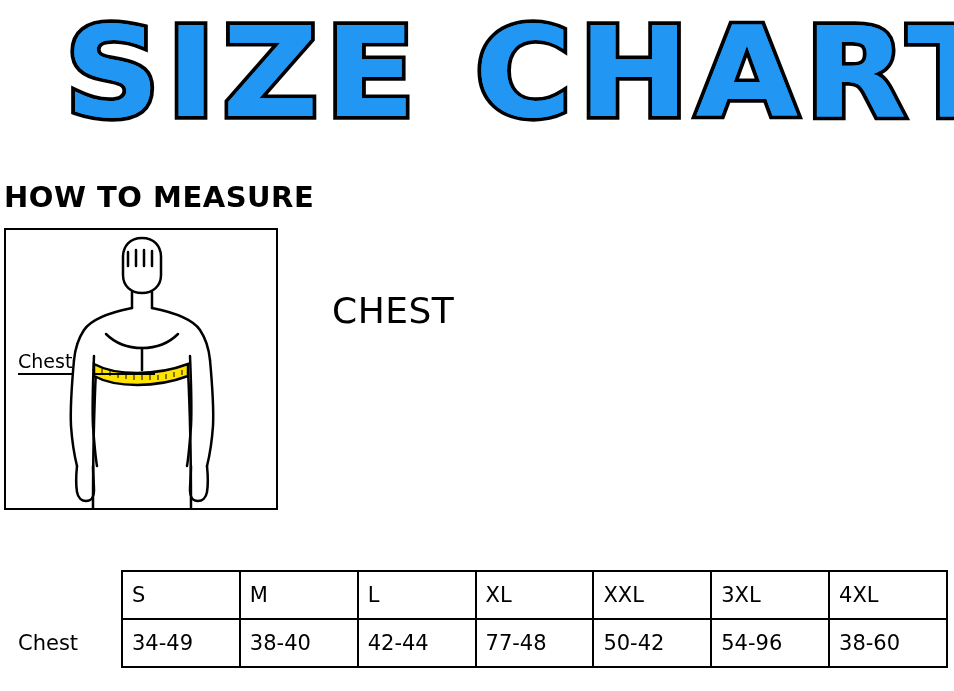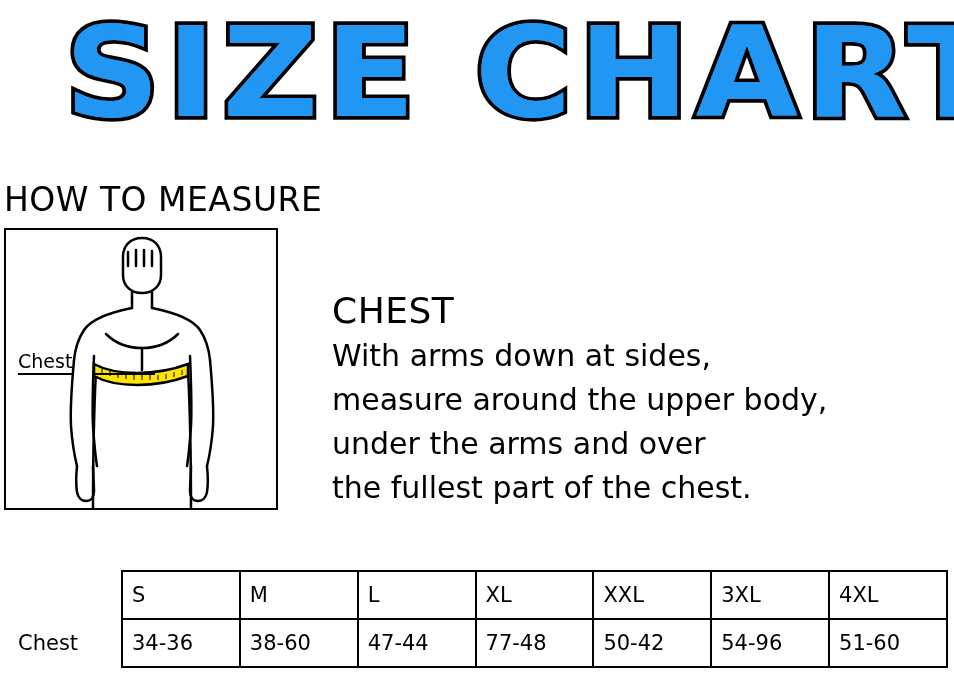--- a/index.html
+++ b/index.html
@@ -58,22 +58,22 @@
     transform-origin: left top;
     white-space: nowrap;
   }
 
   
   .howto {
     position: absolute;
     left: 4px;
     top: 180px;
     font-family: "DejaVu Sans", sans-serif;
-    font-weight: normal;
-    font-size: 33px;
+    font-weight: bold;
+    font-size: 29px;
     letter-spacing: 0.5px;
   }
 
   
   .figure-box {
     position: absolute;
     left: 4px;
     top: 228px;
     width: 274px;
     height: 282px;
@@ -200,42 +200,38 @@
         <path d="M96 139 l0 5 M104 141 l0 5 M112 143 l0 5 M120 144 l0 5 M128 145 l0 5 M136 145 l0 5 M144 145 l0 5 M152 145 l0 5 M160 144 l0 5 M168 142 l0 5 M176 140 l0 5"></path>
       </g>
     </g>
   </svg>
 </div>
 <div class="chest-leader"></div>
 <div class="chest-label">Chest</div>
 
 <div class="desc">
   <div class="desc-title">CHEST</div>
-  <div class="desc-body">With arms down at sides,
-measure around the upper body,
-under the arms and over
-the fullest part of the chest.</div>
 </div>
 
 <table class="size-table">
   <tbody>
       <tr class="head">
     <td class="rowhead blankcell"></td>
     <td>S</td>
     <td>M</td>
     <td>L</td>
     <td>XL</td>
     <td>XXL</td>
     <td>3XL</td>
     <td>4XL</td>
   </tr>
   <tr>
     <td class="rowhead">Chest</td>
-    <td>34-36</td>
-    <td>38-60</td>
-    <td>47-44</td>
+    <td>34-49</td>
+    <td>38-40</td>
+    <td>42-44</td>
     <td>77-48</td>
     <td>50-42</td>
     <td>54-96</td>
-    <td>51-60</td>
+    <td>38-60</td>
   </tr>
 </tbody>
   </table>
 
 </body></html>

